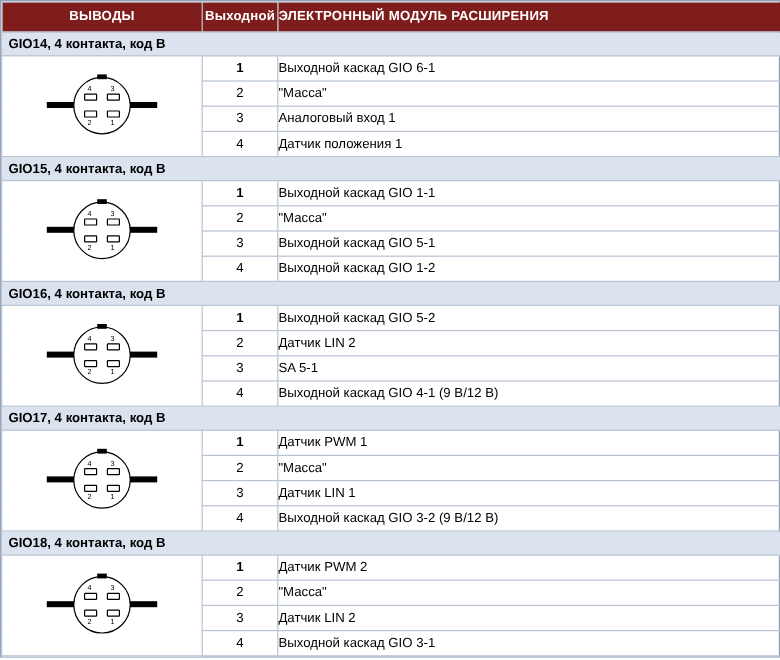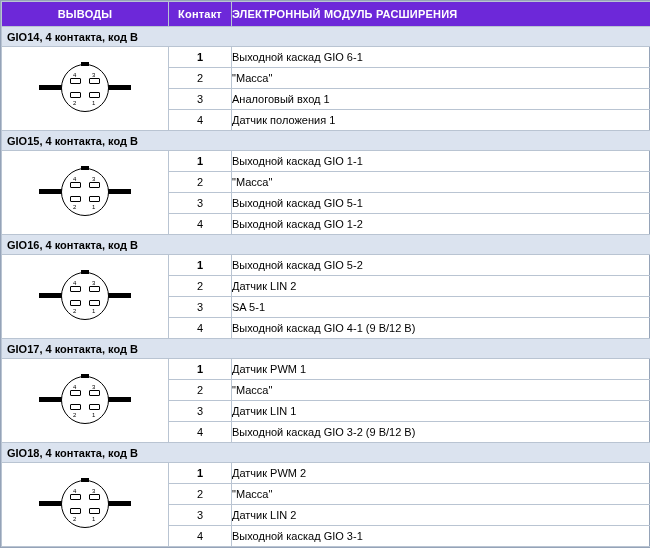--- a/index.html
+++ b/index.html
@@ -23,21 +23,21 @@
     border-collapse: collapse;
     width: 648px;
     table-layout: fixed;
   }
   table.pinout td, table.pinout th {
     border: 1px solid #b9c4d2;
     padding: 0;
     vertical-align: middle;
   }
   thead th {
-    background: #6d28d9;
+    background: #7f1d1d;
     color: #ffffff;
     font-size: 11px;
     font-weight: bold;
     height: 24px;
     text-align: center;
     border: 1px solid #1f4e9c;
     letter-spacing: 0.2px;
   }
   th.col-vyvody { width: 166px; }
   th.col-kontakt { width: 62px; }
@@ -139,21 +139,21 @@
   .num-1 { left: 55px; top: 38px; }
 </style>
 </head>
 <body>
 
 <div class="table-wrap">
   <table class="pinout">
     <thead>
       <tr>
         <th class="col-vyvody">ВЫВОДЫ</th>
-        <th class="col-kontakt">Контакт</th>
+        <th class="col-kontakt">Выходной</th>
         <th class="col-module">ЭЛЕКТРОННЫЙ МОДУЛЬ РАСШИРЕНИЯ</th>
       </tr>
     </thead>
     <tbody>
 
       <tr class="group-row">
         <td colspan="3">GIO14, 4 контакта, код B</td>
       </tr>
       <tr>
         <td class="conn-cell" rowspan="4">

